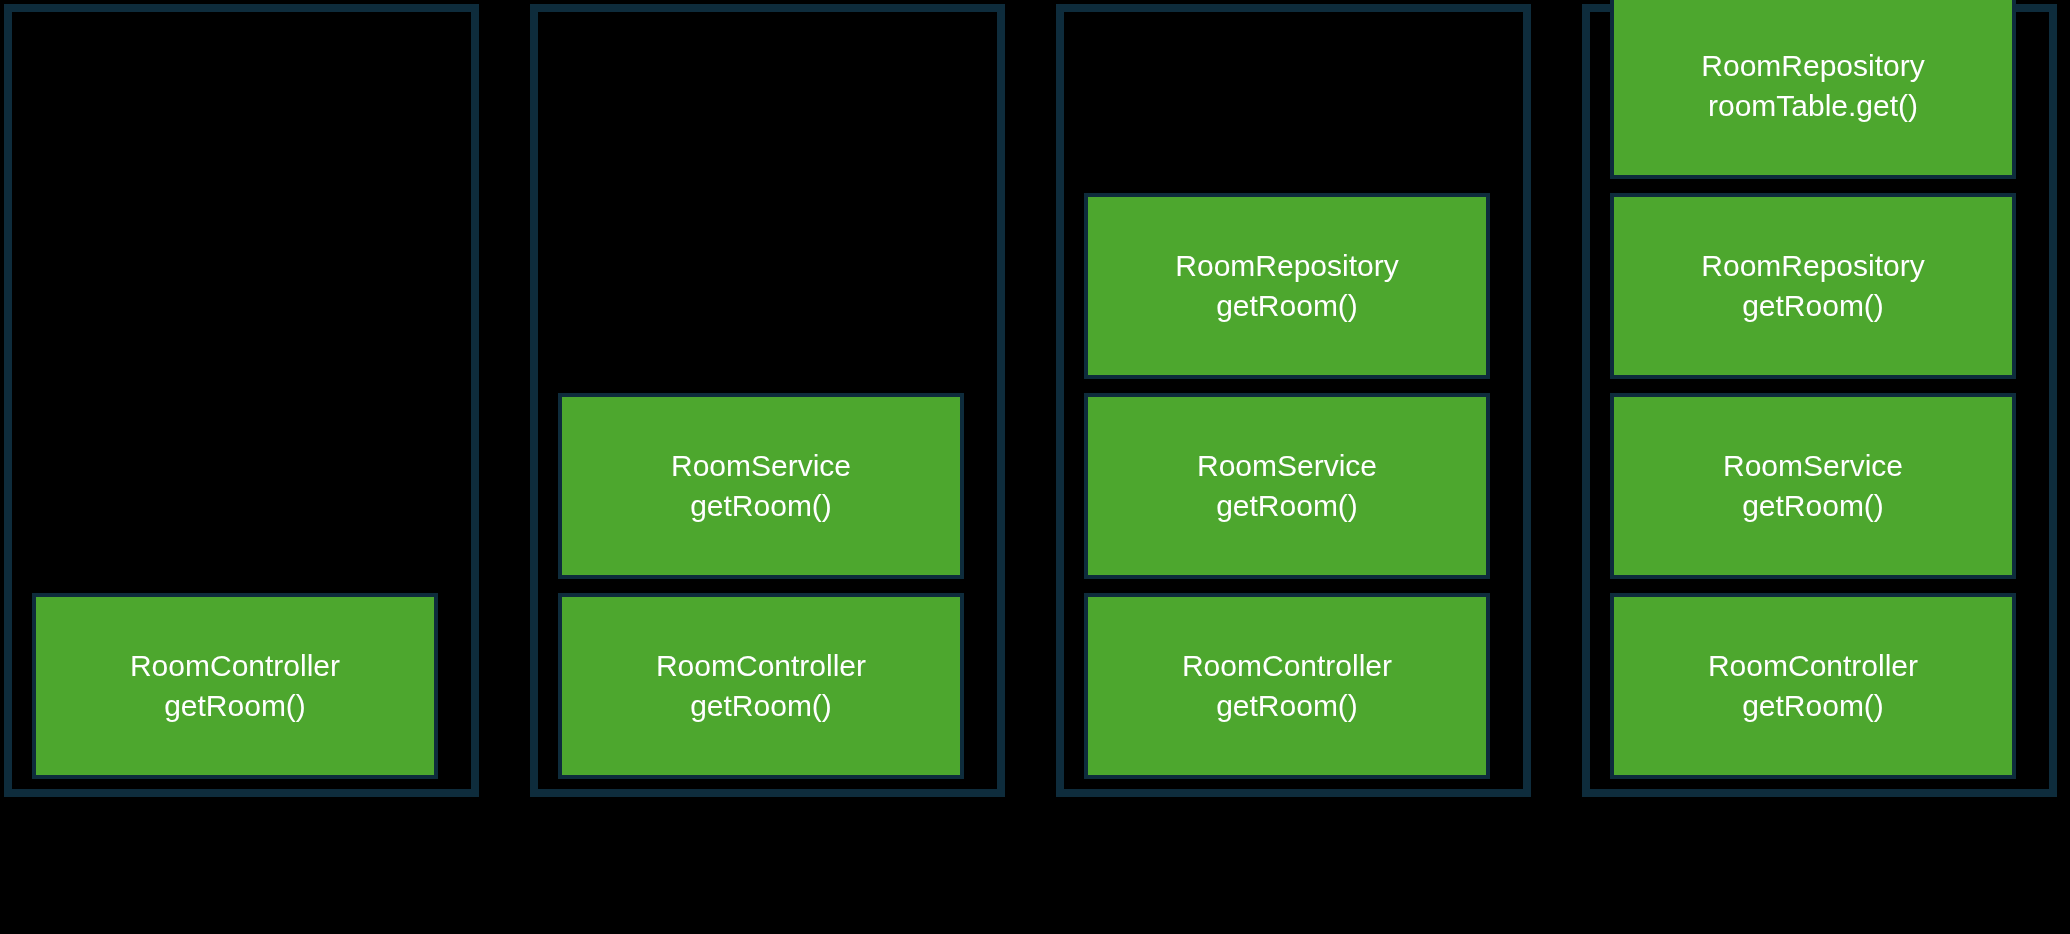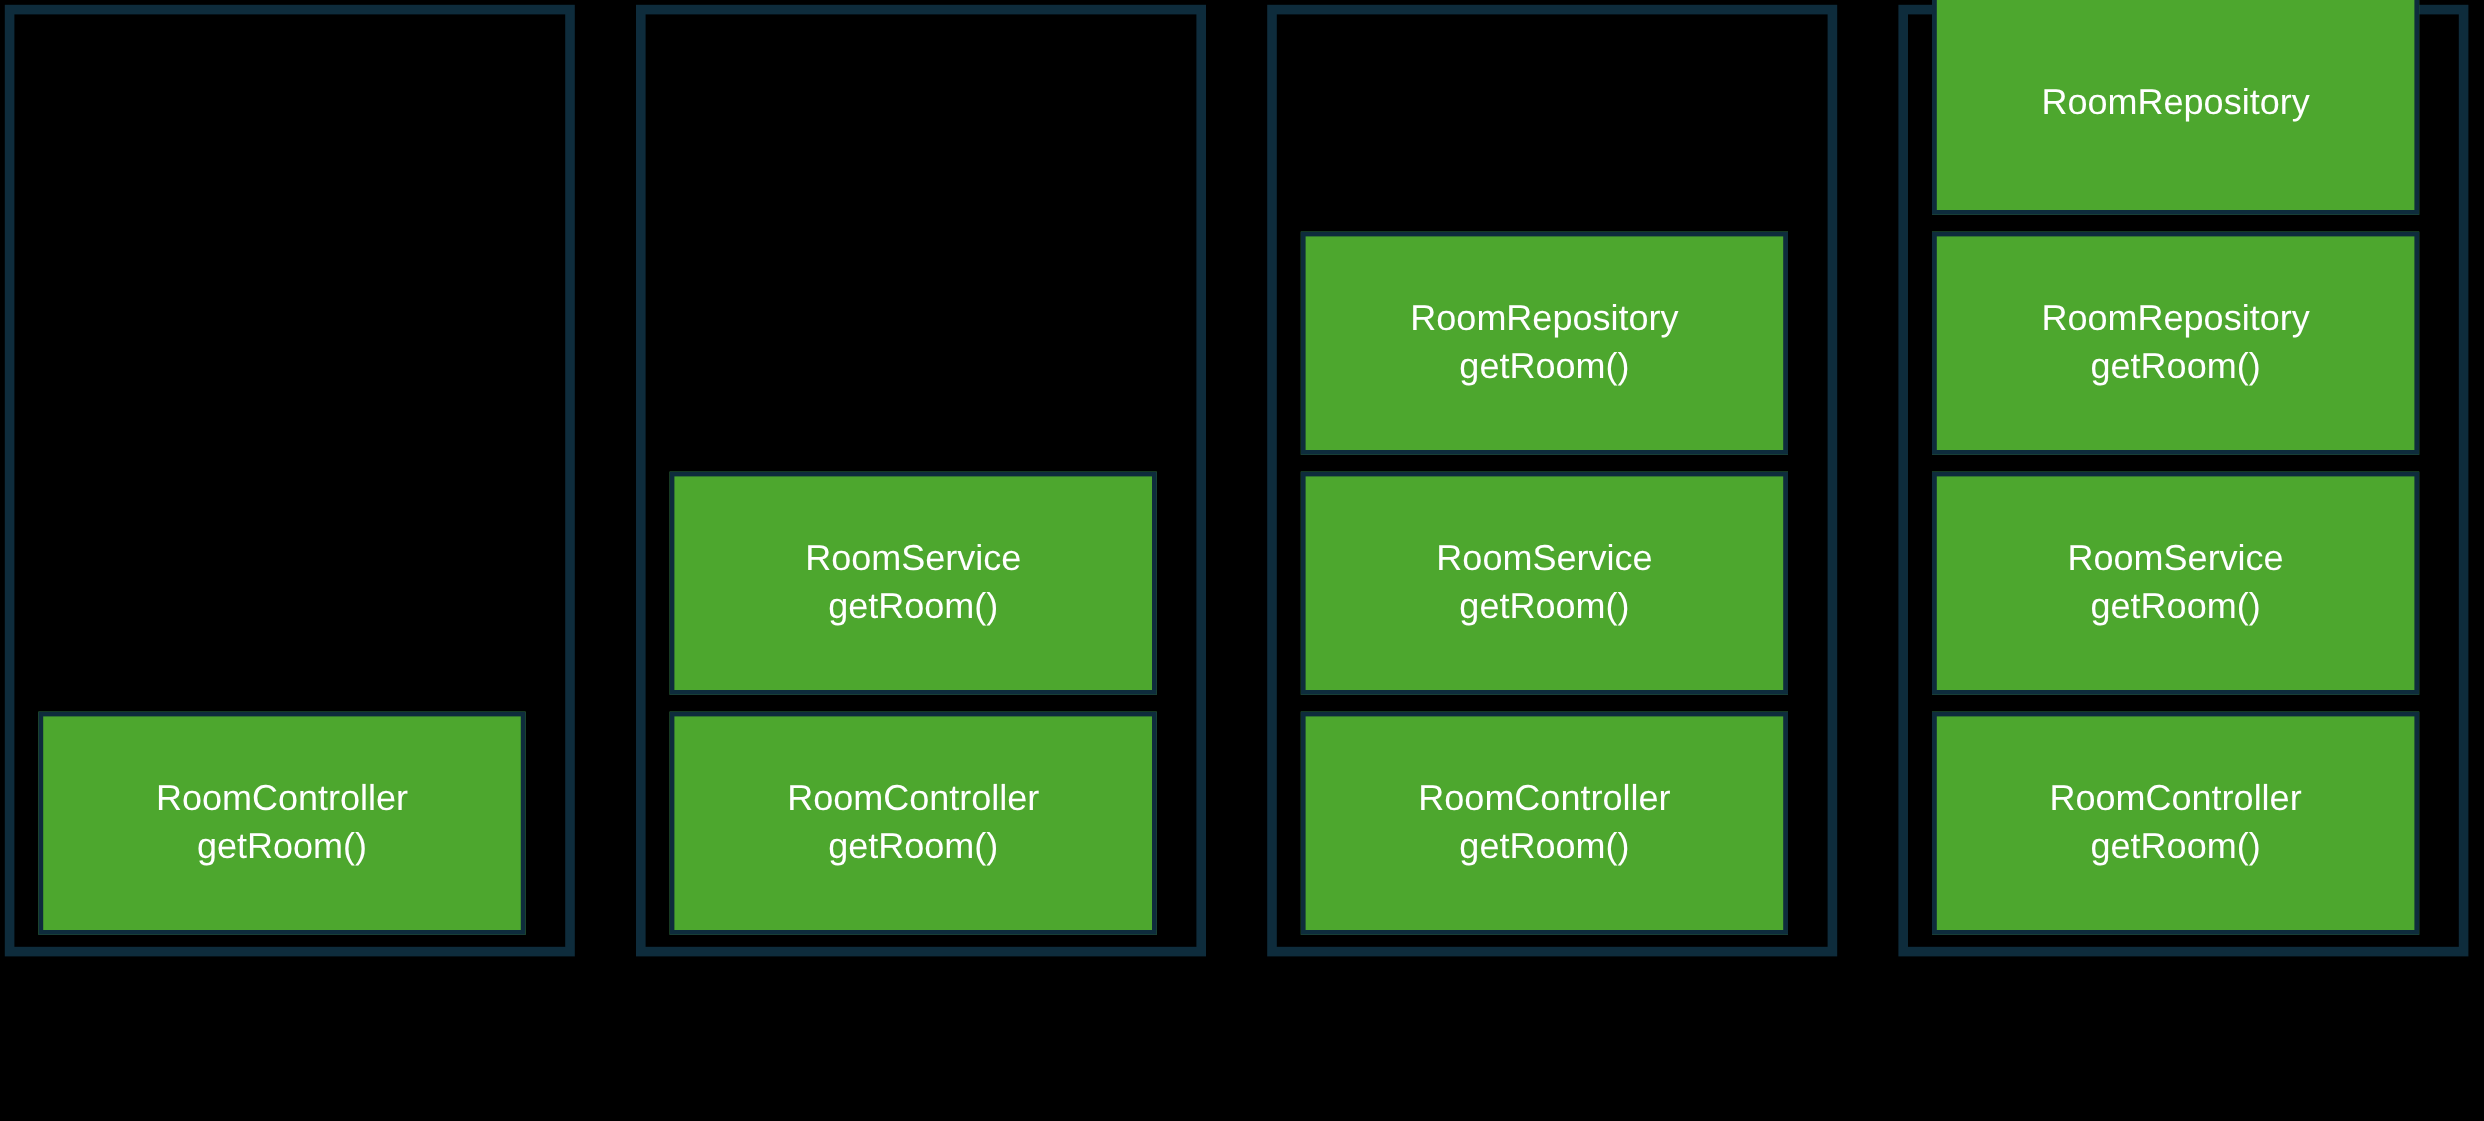--- a/index.html
+++ b/index.html
@@ -87,20 +87,21 @@
     </div>
     <div class="frame">
       <div>RoomController</div>
       <div>getRoom()</div>
     </div>
   </div>
 
   <div class="panel">
     <div class="frame">
       <div>RoomRepository</div>
+      <div>roomTable.get()</div>
     </div>
     <div class="frame">
       <div>RoomRepository</div>
       <div>getRoom()</div>
     </div>
     <div class="frame">
       <div>RoomService</div>
       <div>getRoom()</div>
     </div>
     <div class="frame">

